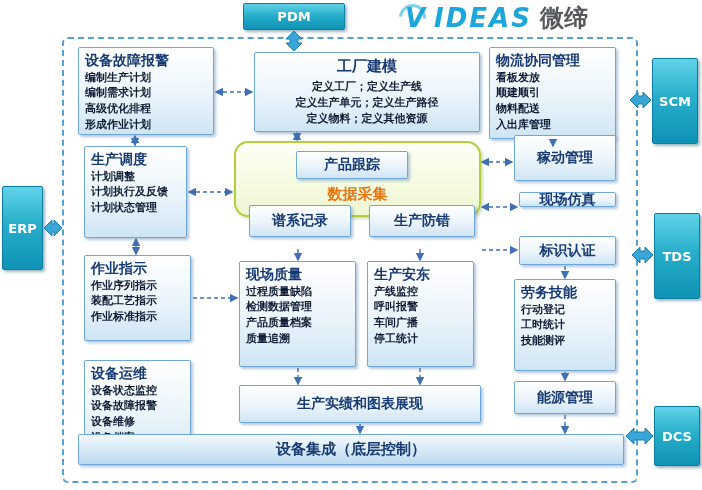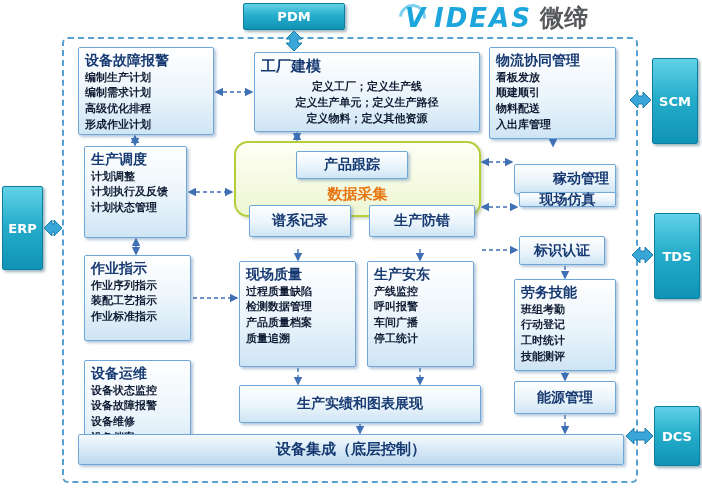--- a/index.html
+++ b/index.html
@@ -16,21 +16,21 @@
     background:linear-gradient(180deg,#ffffff 0%,#eaf4fb 55%,#cfe5f4 100%);
     box-shadow:2px 2px 3px rgba(90,130,170,.45);
     padding:4px 6px;z-index:3;
   }
   .title{font-size:14px;font-weight:700;color:#173a72;line-height:1.25;display:block;}
   .item{font-size:11px;font-weight:700;color:#101c33;line-height:1.45;white-space:nowrap;}
   .centerbox{display:flex;align-items:center;justify-content:center;text-align:center;}
   .centerbox .title{font-size:14px;}
   .factory-lines{margin-top:3px;text-align:center;}
   .factory-lines .item{white-space:nowrap;}
-  .factory-title{text-align:left;font-size:15px;}
+  .factory-title{text-align:center;font-size:15px;}
   .greenbox{
     position:absolute;box-sizing:border-box;border:2px solid #b4cd3a;border-radius:14px;
     background:linear-gradient(180deg,#fdfff5 0%,#eef6d2 100%);
     box-shadow:2px 2px 3px rgba(120,150,90,.35);z-index:2;
   }
   .dc-label{
     position:absolute;left:0;top:42px;width:100%;text-align:center;
     font-size:15px;font-weight:700;color:#e8740f;
   }
   .ext{
@@ -130,27 +130,27 @@
     </div>
     <div class="dc-label">数据采集</div>
     <div class="card centerbox" style="left:13px;top:62px;width:102px;height:32px;">
       <span class="title">谱系记录</span>
     </div>
     <div class="card centerbox" style="left:133px;top:62px;width:106px;height:32px;">
       <span class="title">生产防错</span>
     </div>
   </div>
 
-  <div class="card centerbox" style="left:514px;top:164px;width:102px;height:30px;justify-content:flex-end;">
+  <div class="card centerbox" style="left:514px;top:135px;width:102px;height:46px;">
     <span class="title">稼动管理</span>
   </div>
   <div class="card centerbox" style="left:519px;top:192px;width:97px;height:15px;">
     <span class="title">现场仿真</span>
   </div>
-  <div class="card centerbox" style="left:519px;top:236px;width:86px;height:29px;text-align:right;">
+  <div class="card centerbox" style="left:519px;top:236px;width:97px;height:29px;text-align:right;">
     <span class="title">标识认证</span>
   </div>
 
   <div class="card" style="left:84px;top:255px;width:107px;height:86px;">
     <span class="title">作业指示</span>
     <div class="item">作业序列指示</div>
     <div class="item">装配工艺指示</div>
     <div class="item">作业标准指示</div>
   </div>
 
@@ -165,21 +165,20 @@
   <div class="card" style="left:367px;top:261px;width:107px;height:106px;">
     <span class="title">生产安东</span>
     <div class="item">产线监控</div>
     <div class="item">呼叫报警</div>
     <div class="item">车间广播</div>
     <div class="item">停工统计</div>
   </div>
 
   <div class="card" style="left:514px;top:279px;width:102px;height:92px;">
     <span class="title">劳务技能</span>
-    <div class="item">班组考勤</div>
     <div class="item">行动登记</div>
     <div class="item">工时统计</div>
     <div class="item">技能测评</div>
   </div>
 
   <div class="card" style="left:84px;top:360px;width:107px;height:101px;">
     <span class="title">设备运维</span>
     <div class="item">设备状态监控</div>
     <div class="item">设备故障报警</div>
     <div class="item">设备维修</div>

